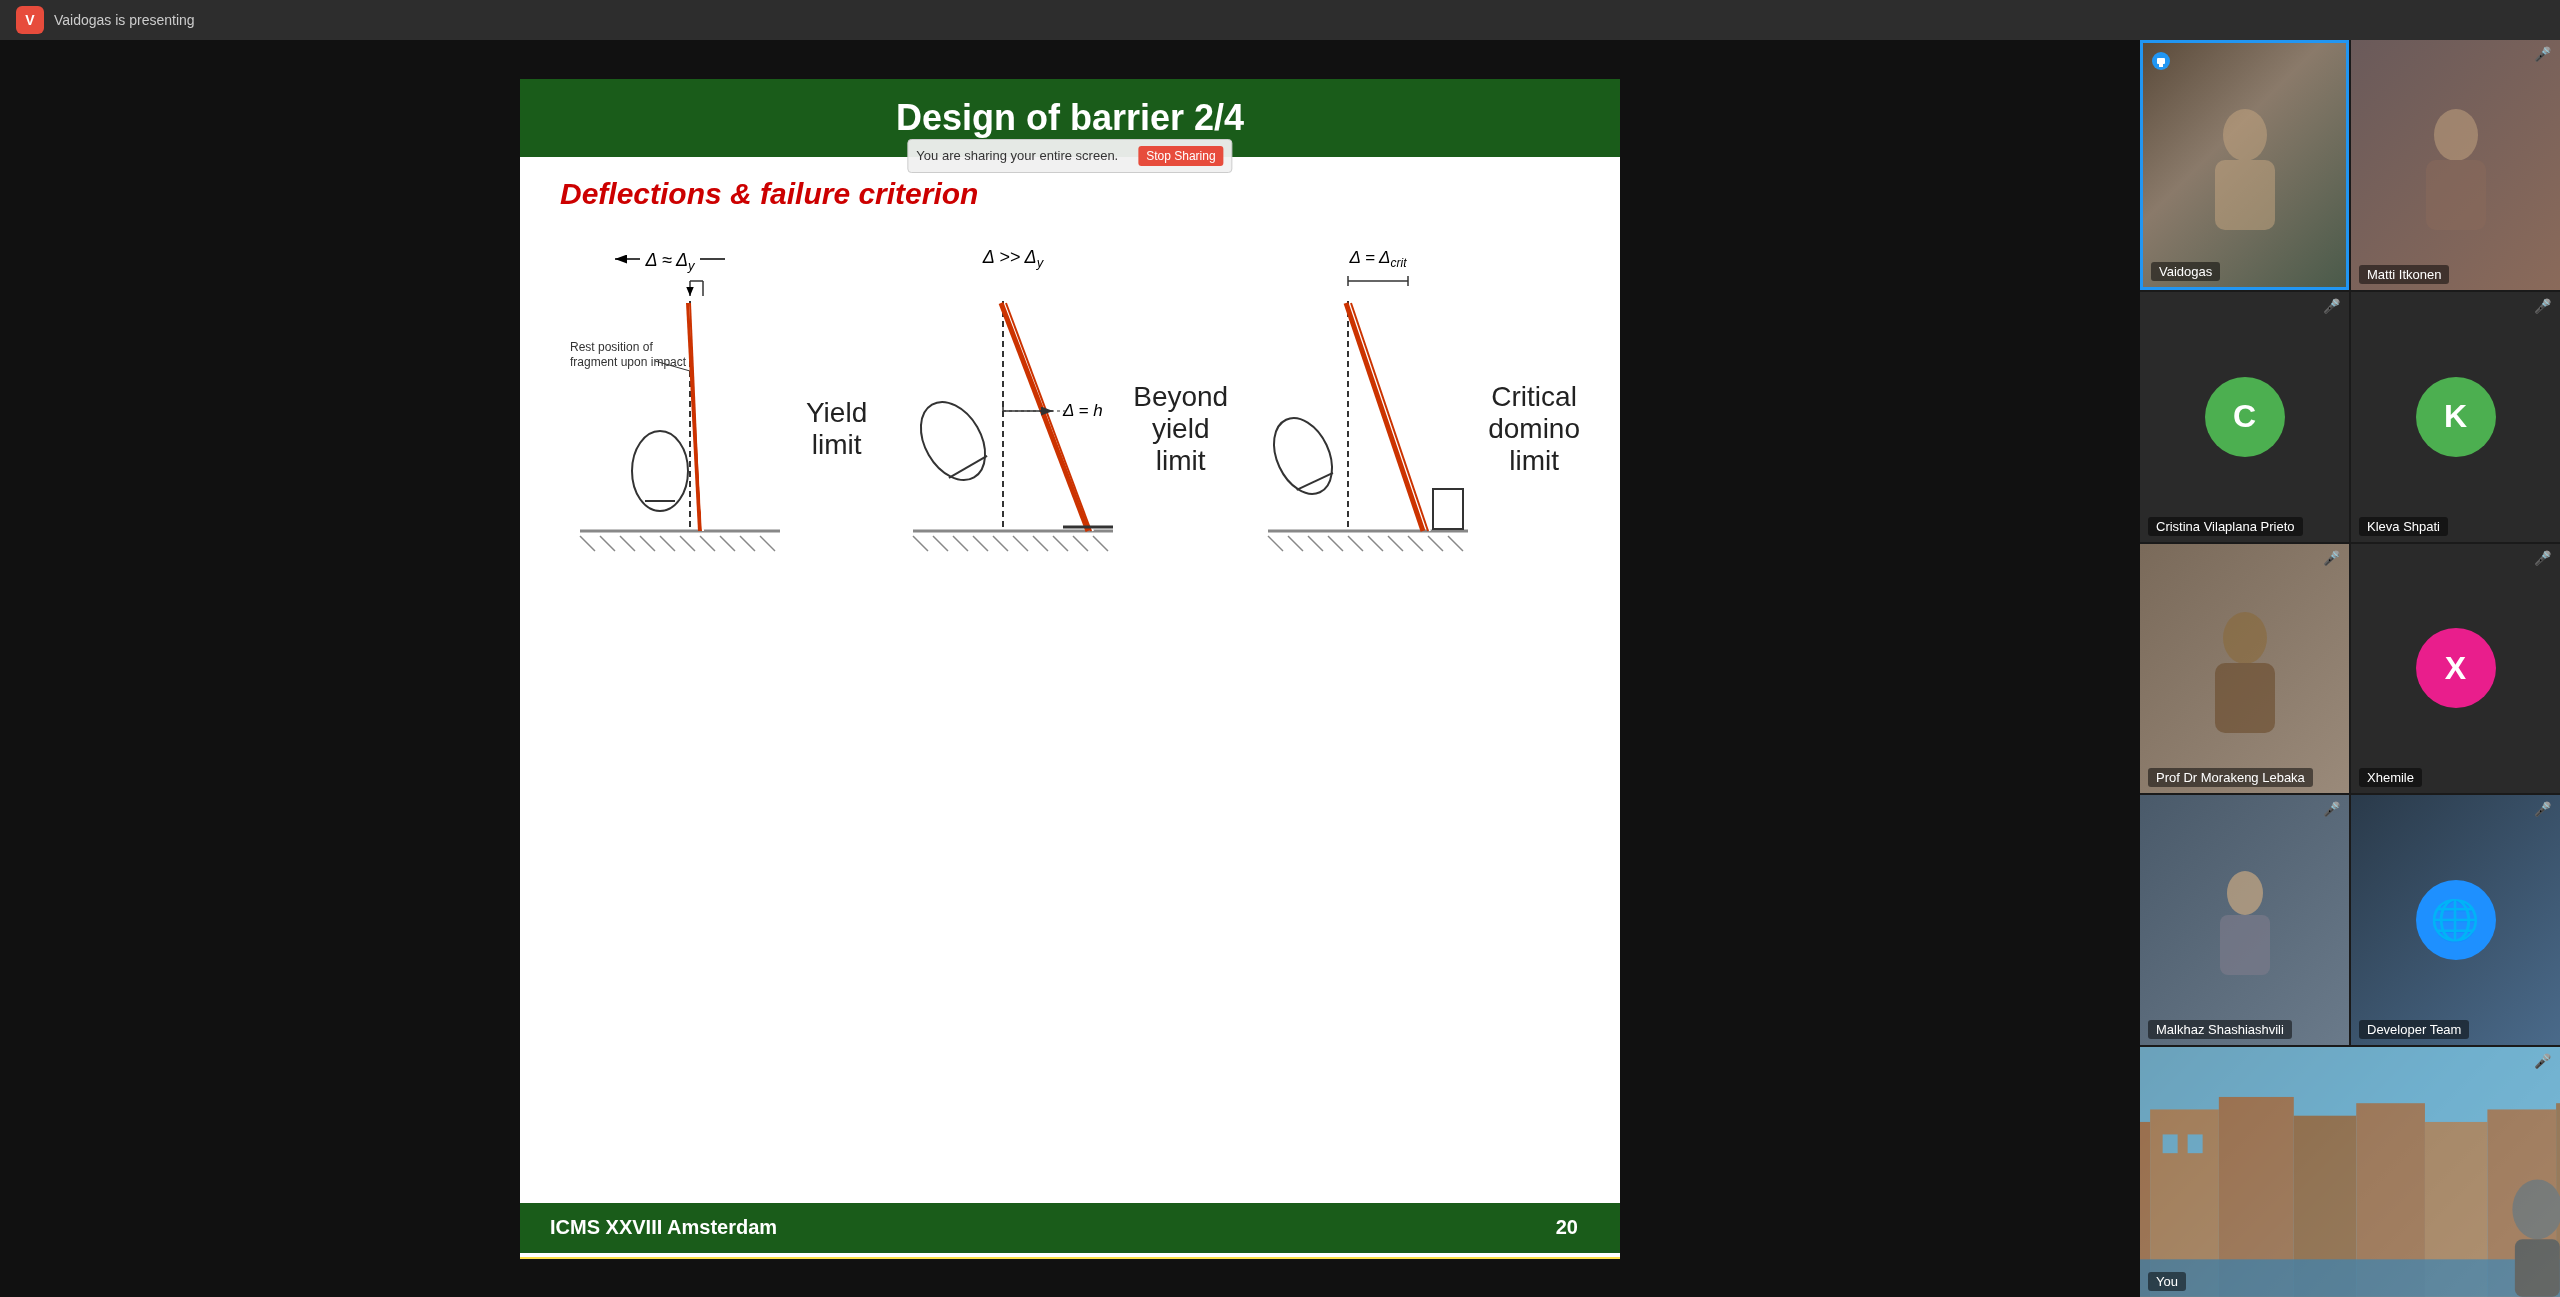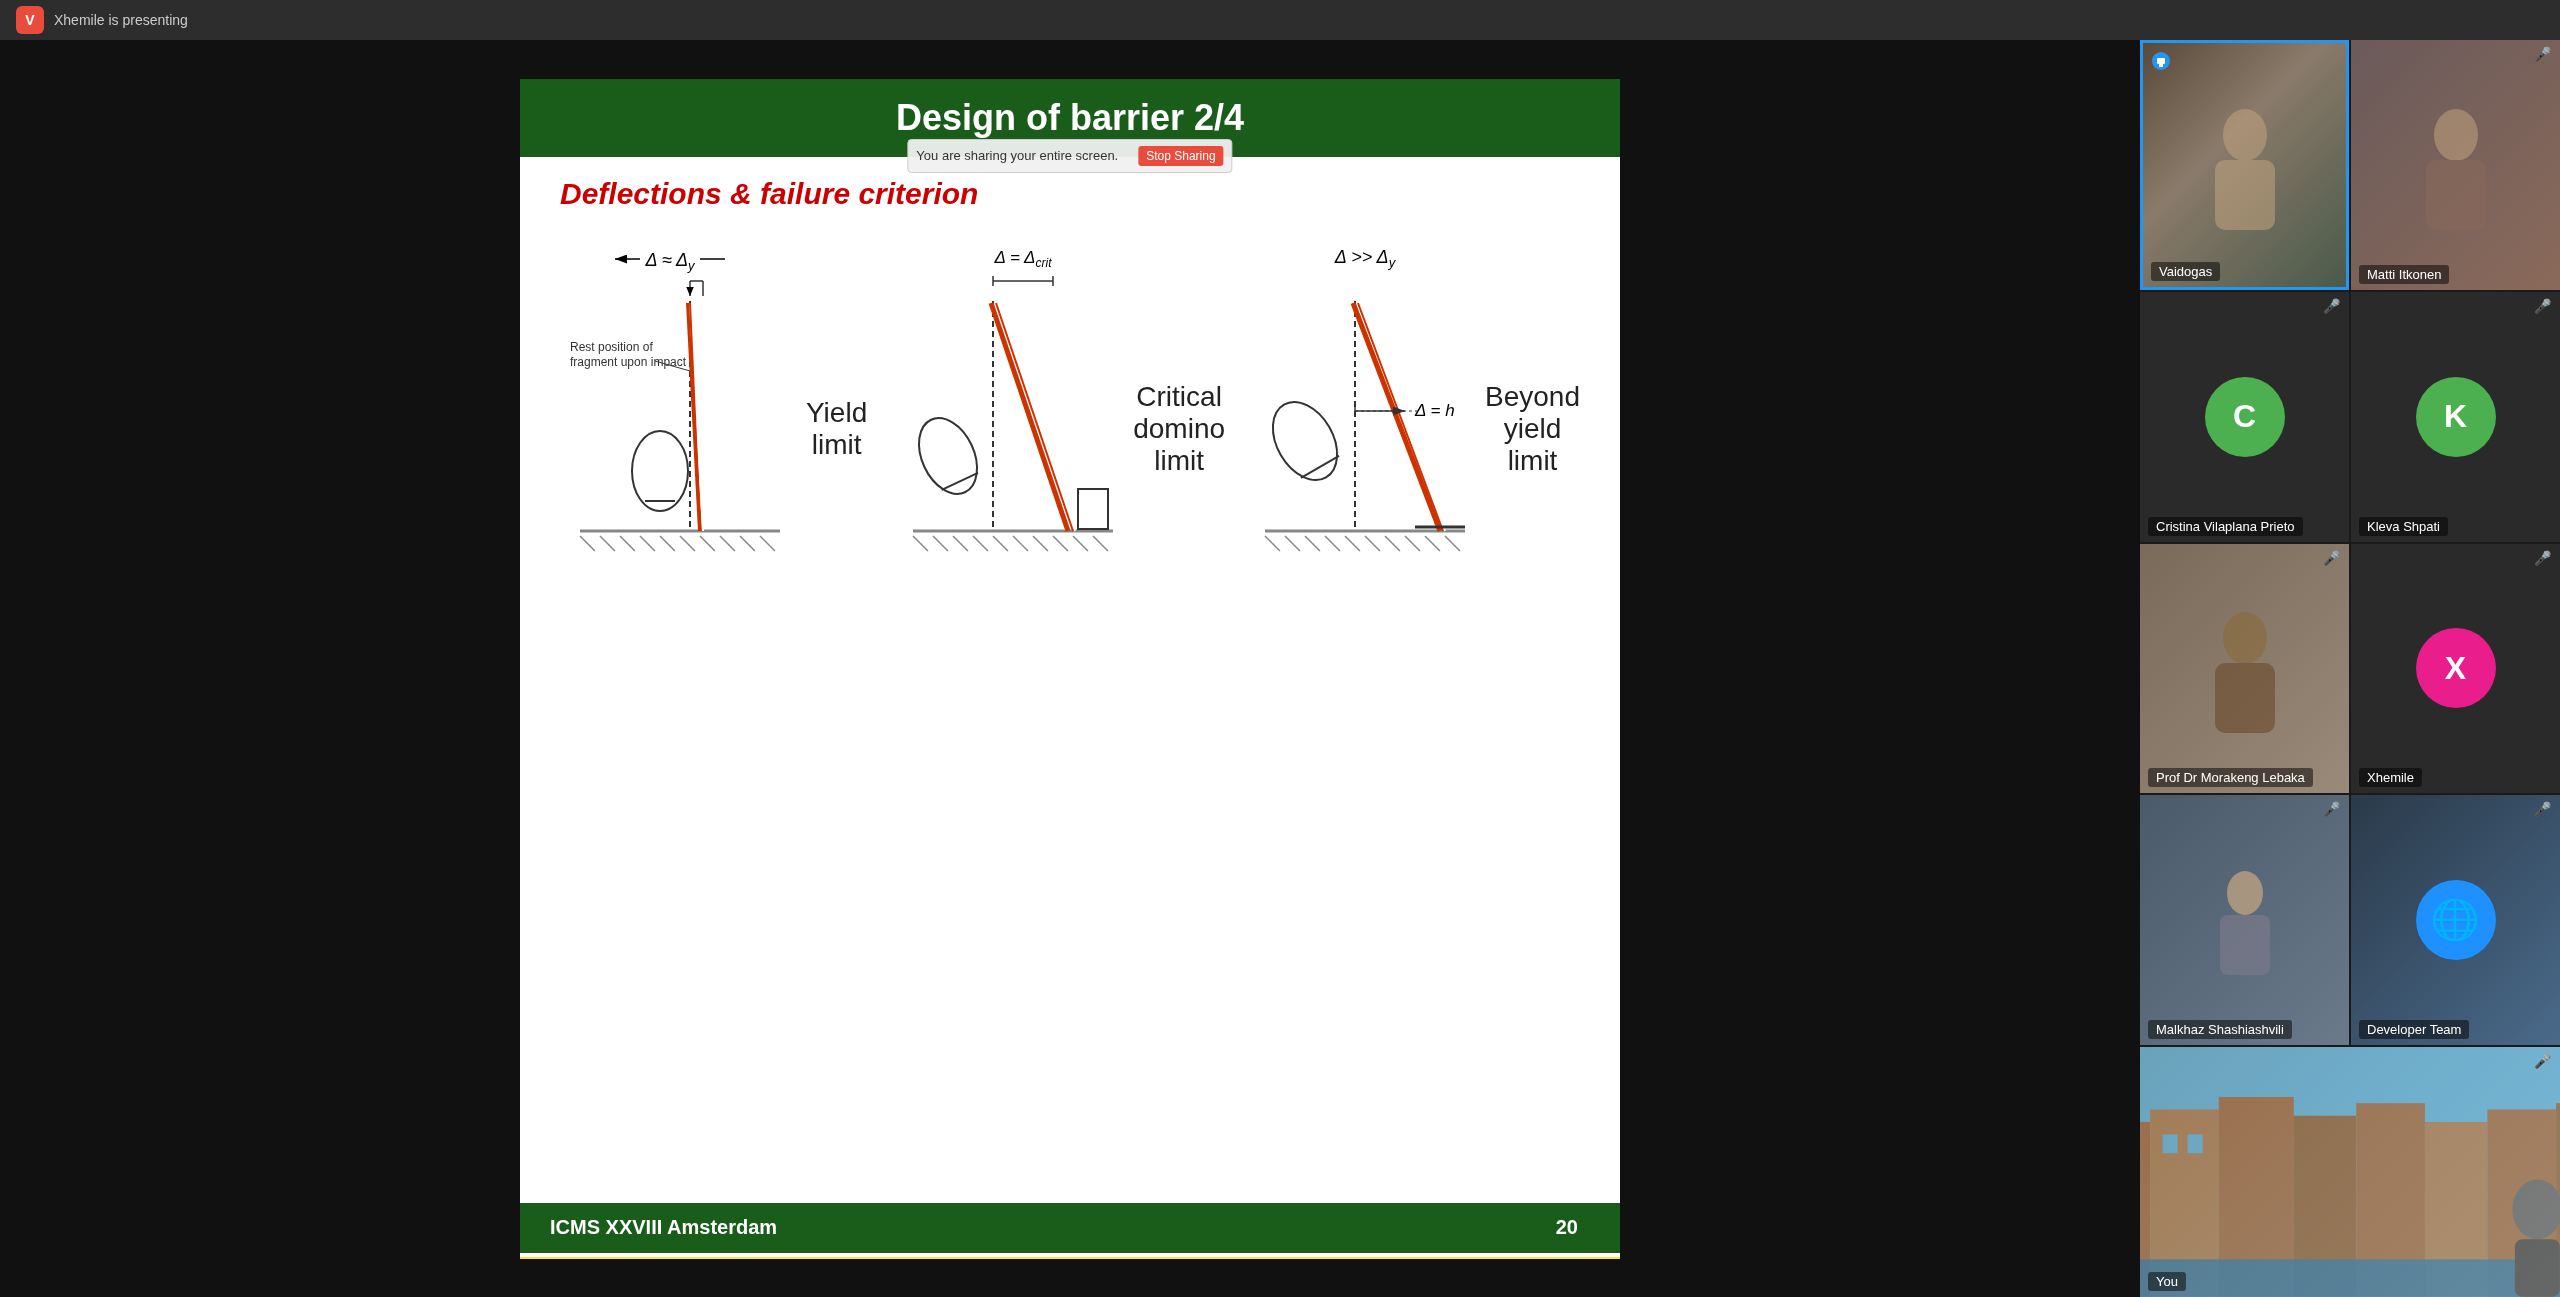--- a/index.html
+++ b/index.html
@@ -289,21 +289,21 @@
       position: absolute;
       top: 8px;
       left: 8px;
     }
   </style>
 </head>
 <body>
 
 <div class="top-bar">
   <div class="app-logo">V</div>
-  <span class="presenting-text">Xhemile is presenting</span>
+  <span class="presenting-text">Vaidogas is presenting</span>
 </div>
 
 <div class="main-content">
 
   <div class="presentation-area">
     <div class="slide-container">
       <div class="slide-header">Design of barrier 2/4</div>
 
       <div class="slide-body">
 
@@ -367,103 +367,103 @@
                 </defs>
               </svg>
             </div>
             <div class="diagram-label">Yield limit</div>
           </div>
 
           <div class="diagram-item">
             <div class="diagram-svg-container">
               <svg viewBox="0 0 240 360" width="240" height="360" xmlns="http://www.w3.org/2000/svg">
 
-                <text x="130" y="22" font-size="17" font-style="italic" text-anchor="middle">Δ = Δ<tspan font-size="12" dy="4">crit</tspan></text>
+                <text x="120" y="22" font-size="18" font-style="italic" text-anchor="middle">Δ &gt;&gt; Δ<tspan font-size="13" dy="4">y</tspan></text>
 
                 <line x1="20" y1="290" x2="220" y2="290" stroke="#888" stroke-width="3"></line>
 
                 <line x1="20" y1="295" x2="35" y2="310" stroke="#888" stroke-width="1.5"></line>
                 <line x1="40" y1="295" x2="55" y2="310" stroke="#888" stroke-width="1.5"></line>
                 <line x1="60" y1="295" x2="75" y2="310" stroke="#888" stroke-width="1.5"></line>
                 <line x1="80" y1="295" x2="95" y2="310" stroke="#888" stroke-width="1.5"></line>
                 <line x1="100" y1="295" x2="115" y2="310" stroke="#888" stroke-width="1.5"></line>
                 <line x1="120" y1="295" x2="135" y2="310" stroke="#888" stroke-width="1.5"></line>
                 <line x1="140" y1="295" x2="155" y2="310" stroke="#888" stroke-width="1.5"></line>
                 <line x1="160" y1="295" x2="175" y2="310" stroke="#888" stroke-width="1.5"></line>
                 <line x1="180" y1="295" x2="195" y2="310" stroke="#888" stroke-width="1.5"></line>
                 <line x1="200" y1="295" x2="215" y2="310" stroke="#888" stroke-width="1.5"></line>
 
-                <line x1="100" y1="60" x2="100" y2="290" stroke="#333" stroke-width="2" stroke-dasharray="6,4"></line>
-
-                <line x1="98" y1="62" x2="175" y2="290" stroke="#cc3300" stroke-width="5"></line>
-                <line x1="105" y1="62" x2="182" y2="290" stroke="white" stroke-width="2"></line>
-                <line x1="103" y1="62" x2="180" y2="290" stroke="#cc3300" stroke-width="2"></line>
-
-                <g transform="translate(55, 215) rotate(-25)">
-                  <ellipse cx="0" cy="0" rx="26" ry="40" fill="none" stroke="#333" stroke-width="2"></ellipse>
-                  <line x1="-20" y1="28" x2="20" y2="28" stroke="#333" stroke-width="2"></line>
+                <line x1="110" y1="60" x2="110" y2="290" stroke="#333" stroke-width="2" stroke-dasharray="6,4"></line>
+
+                <line x1="108" y1="62" x2="195" y2="290" stroke="#cc3300" stroke-width="5"></line>
+                <line x1="115" y1="62" x2="200" y2="290" stroke="white" stroke-width="2"></line>
+                <line x1="113" y1="62" x2="198" y2="290" stroke="#cc3300" stroke-width="2"></line>
+
+                <g transform="translate(60, 200) rotate(-30)">
+                  <ellipse cx="0" cy="0" rx="28" ry="42" fill="none" stroke="#333" stroke-width="2"></ellipse>
+                  <line x1="-22" y1="30" x2="22" y2="30" stroke="#333" stroke-width="2"></line>
                 </g>
 
-                <rect x="185" y="248" width="30" height="40" fill="none" stroke="#333" stroke-width="2"></rect>
-
-                <line x1="100" y1="40" x2="160" y2="40" stroke="#333" stroke-width="1.5"></line>
-                <line x1="100" y1="35" x2="100" y2="45" stroke="#333" stroke-width="1.5"></line>
-                <line x1="160" y1="35" x2="160" y2="45" stroke="#333" stroke-width="1.5"></line>
+                <text x="170" y="175" font-size="17" font-style="italic">Δ = h</text>
+
+                <line x1="110" y1="170" x2="160" y2="170" stroke="#333" stroke-width="1.5" marker-end="url(#arr3)"></line>
+                <line x1="110" y1="170" x2="110" y2="162" stroke="#333" stroke-width="1.5"></line>
+
+                <line x1="110" y1="170" x2="175" y2="170" stroke="#333" stroke-width="1" stroke-dasharray="3,3"></line>
+
+                <line x1="170" y1="286" x2="220" y2="286" stroke="#333" stroke-width="3"></line>
+
+                <defs>
+                  <marker id="arr3" markerWidth="8" markerHeight="6" refX="8" refY="3" orient="auto">
+                    <polygon points="0 0, 8 3, 0 6" fill="#333"></polygon>
+                  </marker>
+                </defs>
               </svg>
             </div>
-            <div class="diagram-label">Critical domino limit</div>
+            <div class="diagram-label">Beyond yield limit</div>
           </div>
 
           <div class="diagram-item">
             <div class="diagram-svg-container">
               <svg viewBox="0 0 240 360" width="240" height="360" xmlns="http://www.w3.org/2000/svg">
 
-                <text x="120" y="22" font-size="18" font-style="italic" text-anchor="middle">Δ &gt;&gt; Δ<tspan font-size="13" dy="4">y</tspan></text>
+                <text x="130" y="22" font-size="17" font-style="italic" text-anchor="middle">Δ = Δ<tspan font-size="12" dy="4">crit</tspan></text>
 
                 <line x1="20" y1="290" x2="220" y2="290" stroke="#888" stroke-width="3"></line>
 
                 <line x1="20" y1="295" x2="35" y2="310" stroke="#888" stroke-width="1.5"></line>
                 <line x1="40" y1="295" x2="55" y2="310" stroke="#888" stroke-width="1.5"></line>
                 <line x1="60" y1="295" x2="75" y2="310" stroke="#888" stroke-width="1.5"></line>
                 <line x1="80" y1="295" x2="95" y2="310" stroke="#888" stroke-width="1.5"></line>
                 <line x1="100" y1="295" x2="115" y2="310" stroke="#888" stroke-width="1.5"></line>
                 <line x1="120" y1="295" x2="135" y2="310" stroke="#888" stroke-width="1.5"></line>
                 <line x1="140" y1="295" x2="155" y2="310" stroke="#888" stroke-width="1.5"></line>
                 <line x1="160" y1="295" x2="175" y2="310" stroke="#888" stroke-width="1.5"></line>
                 <line x1="180" y1="295" x2="195" y2="310" stroke="#888" stroke-width="1.5"></line>
                 <line x1="200" y1="295" x2="215" y2="310" stroke="#888" stroke-width="1.5"></line>
 
-                <line x1="110" y1="60" x2="110" y2="290" stroke="#333" stroke-width="2" stroke-dasharray="6,4"></line>
-
-                <line x1="108" y1="62" x2="195" y2="290" stroke="#cc3300" stroke-width="5"></line>
-                <line x1="115" y1="62" x2="200" y2="290" stroke="white" stroke-width="2"></line>
-                <line x1="113" y1="62" x2="198" y2="290" stroke="#cc3300" stroke-width="2"></line>
-
-                <g transform="translate(60, 200) rotate(-30)">
-                  <ellipse cx="0" cy="0" rx="28" ry="42" fill="none" stroke="#333" stroke-width="2"></ellipse>
-                  <line x1="-22" y1="30" x2="22" y2="30" stroke="#333" stroke-width="2"></line>
+                <line x1="100" y1="60" x2="100" y2="290" stroke="#333" stroke-width="2" stroke-dasharray="6,4"></line>
+
+                <line x1="98" y1="62" x2="175" y2="290" stroke="#cc3300" stroke-width="5"></line>
+                <line x1="105" y1="62" x2="182" y2="290" stroke="white" stroke-width="2"></line>
+                <line x1="103" y1="62" x2="180" y2="290" stroke="#cc3300" stroke-width="2"></line>
+
+                <g transform="translate(55, 215) rotate(-25)">
+                  <ellipse cx="0" cy="0" rx="26" ry="40" fill="none" stroke="#333" stroke-width="2"></ellipse>
+                  <line x1="-20" y1="28" x2="20" y2="28" stroke="#333" stroke-width="2"></line>
                 </g>
 
-                <text x="170" y="175" font-size="17" font-style="italic">Δ = h</text>
-
-                <line x1="110" y1="170" x2="160" y2="170" stroke="#333" stroke-width="1.5" marker-end="url(#arr3)"></line>
-                <line x1="110" y1="170" x2="110" y2="162" stroke="#333" stroke-width="1.5"></line>
-
-                <line x1="110" y1="170" x2="175" y2="170" stroke="#333" stroke-width="1" stroke-dasharray="3,3"></line>
-
-                <line x1="170" y1="286" x2="220" y2="286" stroke="#333" stroke-width="3"></line>
-
-                <defs>
-                  <marker id="arr3" markerWidth="8" markerHeight="6" refX="8" refY="3" orient="auto">
-                    <polygon points="0 0, 8 3, 0 6" fill="#333"></polygon>
-                  </marker>
-                </defs>
+                <rect x="185" y="248" width="30" height="40" fill="none" stroke="#333" stroke-width="2"></rect>
+
+                <line x1="100" y1="40" x2="160" y2="40" stroke="#333" stroke-width="1.5"></line>
+                <line x1="100" y1="35" x2="100" y2="45" stroke="#333" stroke-width="1.5"></line>
+                <line x1="160" y1="35" x2="160" y2="45" stroke="#333" stroke-width="1.5"></line>
               </svg>
             </div>
-            <div class="diagram-label">Beyond yield limit</div>
+            <div class="diagram-label">Critical domino limit</div>
           </div>
         </div>
       </div>
 
       <div class="slide-footer">
         <span>ICMS XXVIII Amsterdam</span>
         <span class="slide-page-num">20</span>
       </div>
     </div>
   </div>

